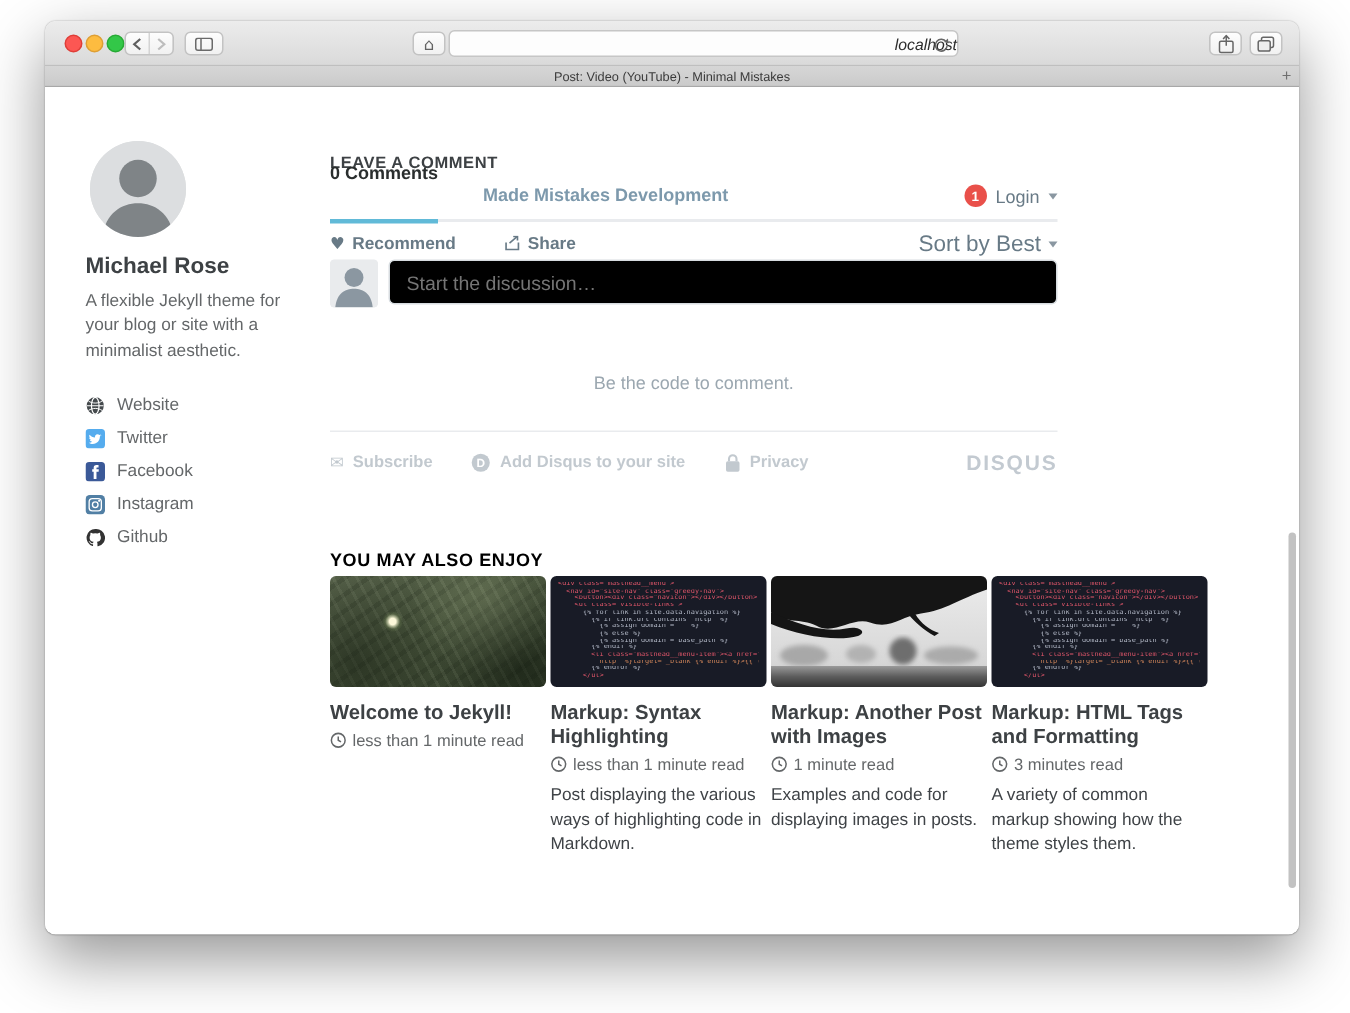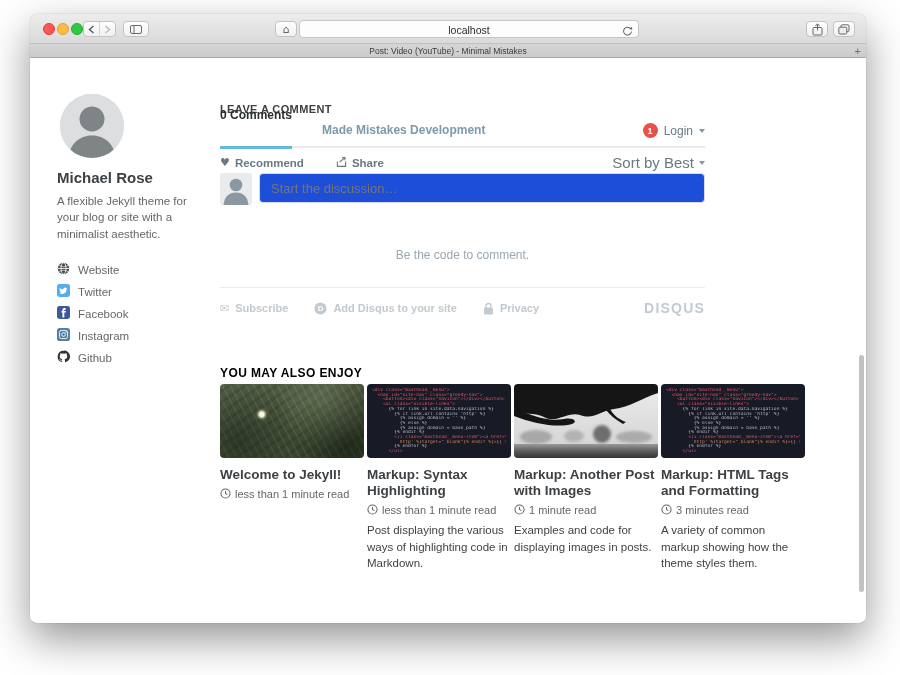--- a/index.html
+++ b/index.html
@@ -16,58 +16,58 @@
   .tl.g{ left:41px; background:#33c748; border:.5px solid #27aa35;}
   .navgroup{ position:absolute; left:53px; top:7px; width:33px; height:16px; display:flex; background:linear-gradient(#fdfdfd,#f1f1f1); border:1px solid #c3c3c3; border-radius:4px; }
   .navgroup .half{ flex:1; display:flex; align-items:center; justify-content:center; }
   .navgroup .half+ .half{ border-left:1px solid #d4d4d4; }
   .chrome-btn{ position:absolute; top:7px; height:16px; background:linear-gradient(#fdfdfd,#f1f1f1); border:1px solid #c3c3c3; border-radius:4px; display:flex; align-items:center; justify-content:center; }
   .btn-sidebar{ left:93px; width:26px; }
   .btn-home{ left:245px; width:22px; font-size:11px; color:#636363; font-family:"DejaVu Sans",sans-serif; }
   .btn-share{ left:776px; width:22px; }
   .btn-tabs{ left:803px; width:22px; }
   .urlfield{ position:absolute; left:269px; top:6px; width:340px; height:18px; background:#fdfdfd; border:1px solid #c6c6c6; border-radius:4px; }
-  .urlfield .host{ position:absolute; left:0; right:0; top:3px; text-align:center; font-size:10.5px; color:#2c2c2c; }
+  .urlfield .host{ position:absolute; left:0; right:0; top:3px; text-align:right; font-size:10.5px; color:#2c2c2c;font-style:italic; }
   .urlfield .reload{ position:absolute; right:5px; top:2px; }
   .tabbar{ position:relative; height:14px; background:linear-gradient(#d6d6d6,#cbcbcb); border-bottom:1px solid #a8a8a8; }
   .tabbar .tabtitle{ position:absolute; left:0; right:0; top:1.5px; text-align:center; font-size:8.5px; color:#3a3a3a; }
   .tabbar .newtab{ position:absolute; right:5px; top:0px; font-size:11px; color:#6f6f6f; line-height:14px; }
 
   
   .content{ position:relative; height:563px; background:#fff; }
   .scrollthumb{ position:absolute; right:2px; top:297px; width:5px; height:237px; background:#c2c2c2; border-radius:3px; }
 
   
   .psidebar{ position:absolute; left:27px; top:36px; width:155px; }
   .avatar-circle{ width:64px; height:64px; border-radius:50%; overflow:hidden; margin-left:3px; background:#dcdee0; }
   .author-name{ margin-top:11px; font-size:15px; font-weight:bold; color:#3d4144; }
   .author-bio{ margin-top:7px; font-size:11.5px; line-height:1.42; color:#646769; width:148px; }
   .author-links{ margin-top:22px; }
-  .alink{ display:flex; align-items:center; gap:8px; margin-bottom:9px; height:13px; cursor:pointer; }
+  .alink{ display:flex; gap:8px; margin-bottom:9px; height:13px; cursor:pointer; }
   .alink .lbl{ font-size:11.5px; color:#646769; }
 
   
   .maincol{ position:absolute; left:190px; top:0; width:485px; }
   .dq-head{ position:absolute; top:45px; left:0; font-size:11px; font-weight:bold; letter-spacing:.4px; color:#3d4144; }
   .dq-tabs{ position:absolute; top:62px; left:0; right:0; height:28px; border-bottom:2px solid #e9ebee; display:flex; align-items:flex-end; }
   .dq-tab-active{ font-size:12px; font-weight:bold; color:#2a2e2e; padding-bottom:24px; border-bottom:3px solid #61bad8; margin-bottom:-2.5px; }
   .dq-tab-community{ font-size:12px; font-weight:bold; color:#7d99ac; margin-left:30px; padding-bottom:9px; }
   .dq-login{ margin-left:auto; display:flex; align-items:center; gap:6px; padding-bottom:8px; }
   .badge{ width:15px; height:15px; border-radius:50%; background:#e9504a; color:#fff; font-size:9px; font-weight:bold; display:flex; align-items:center; justify-content:center; }
   .dq-login .lbl{ font-size:12px; color:#687a86; }
   .caret{ width:0; height:0; border-left:3.5px solid transparent; border-right:3.5px solid transparent; border-top:4px solid #8a97a1; }
   .dq-actions{ position:absolute; top:96px; left:0; right:0; display:flex; align-items:center; }
   .dq-act{ display:flex; align-items:center; gap:5px; margin-right:32px; cursor:pointer; }
   .dq-act .lbl{ font-size:11.5px; font-weight:bold; color:#687a86; }
   .heart-glyph{ font-family:"DejaVu Sans",sans-serif; font-size:11px; color:#687a86; line-height:1; }
   .dq-sort{ margin-left:auto; margin-right:0; display:flex; align-items:center; gap:5px; }
   .dq-sort .lbl{ font-size:15px; color:#687a86; font-weight:normal; }
   .dq-comment{ position:absolute; top:115px; left:0; right:0; display:flex; }
   .avatar-square{ width:32px; height:32px; border-radius:3px; overflow:hidden; background:#e9ebed; flex:none; }
-  .dq-input{ margin-left:7px; flex:1; height:30px; border:1px solid #d7dce0; border-radius:4px; padding:7px 11px; font-size:13px; color:#b0b8bf; background:#1d4ed8; }
+  .dq-input{ margin-left:7px; flex:1; height:30px; border:1px solid #d7dce0; border-radius:4px; padding:7px 11px; font-size:13px; color:#b0b8bf; background:#000000; }
   .dq-empty{ position:absolute; top:190px; left:0; right:0; text-align:center; font-size:12px; color:#9ba7b0; }
   .dq-div2{ position:absolute; top:229px; left:0; right:0; height:1px; background:#e9ebee; }
   .dq-footer{ position:absolute; top:242px; left:0; right:0; display:flex; align-items:center; }
   .dq-foot-item{ display:flex; align-items:center; gap:6px; margin-right:26px; cursor:pointer; }
   .dq-foot-item .lbl{ font-size:11px; font-weight:bold; color:#c2c9cf; }
   .env-glyph{ font-family:"DejaVu Sans",sans-serif; font-size:11px; color:#c2c9cf; line-height:1; }
   .dq-logo{ margin-left:auto; font-size:14px; font-weight:800; letter-spacing:1.2px; color:#c3cad1; }
 
   
   .related-head{ position:absolute; left:190px; top:308px; font-size:12px; font-weight:bold; letter-spacing:.4px; color:#000000; }

